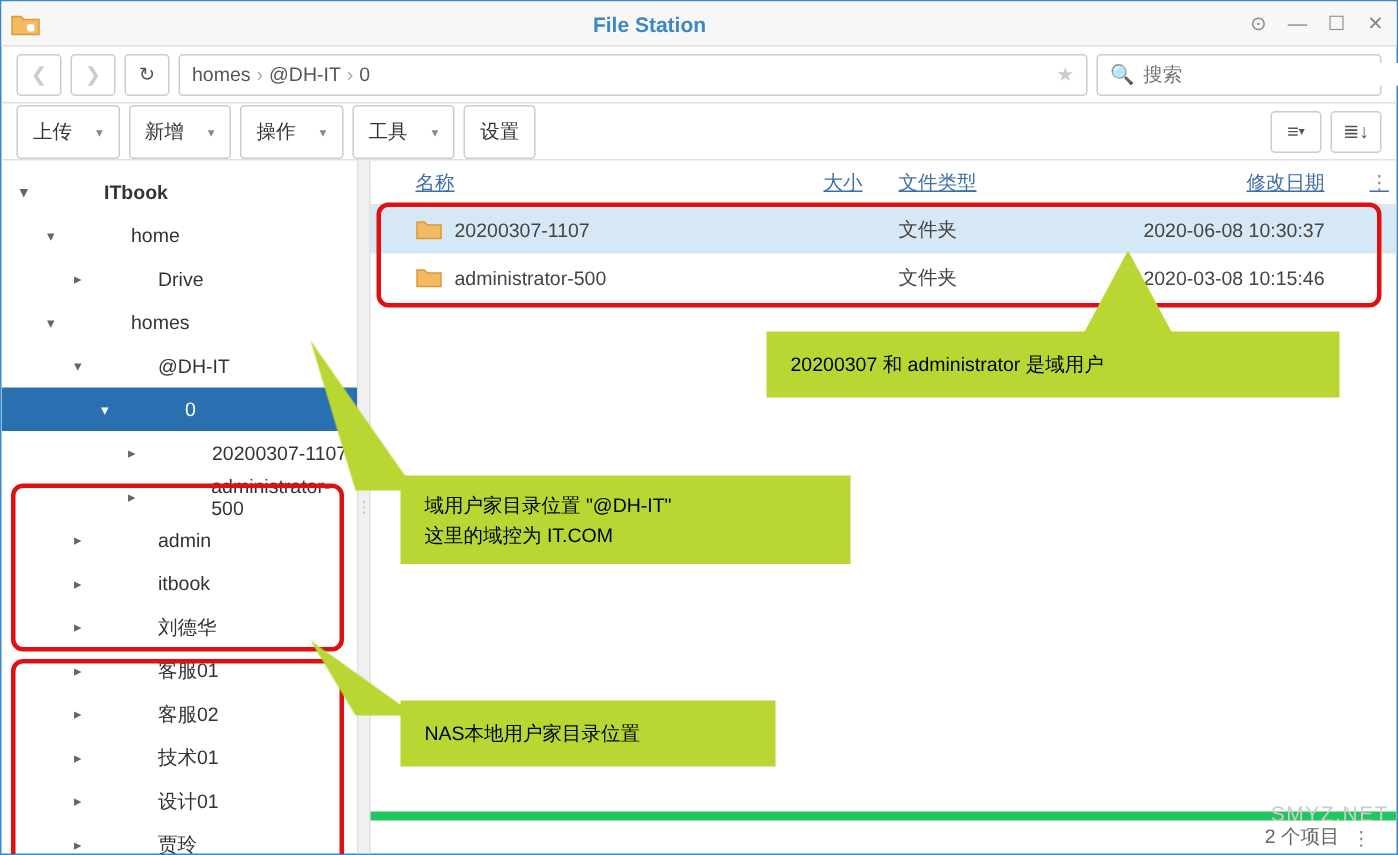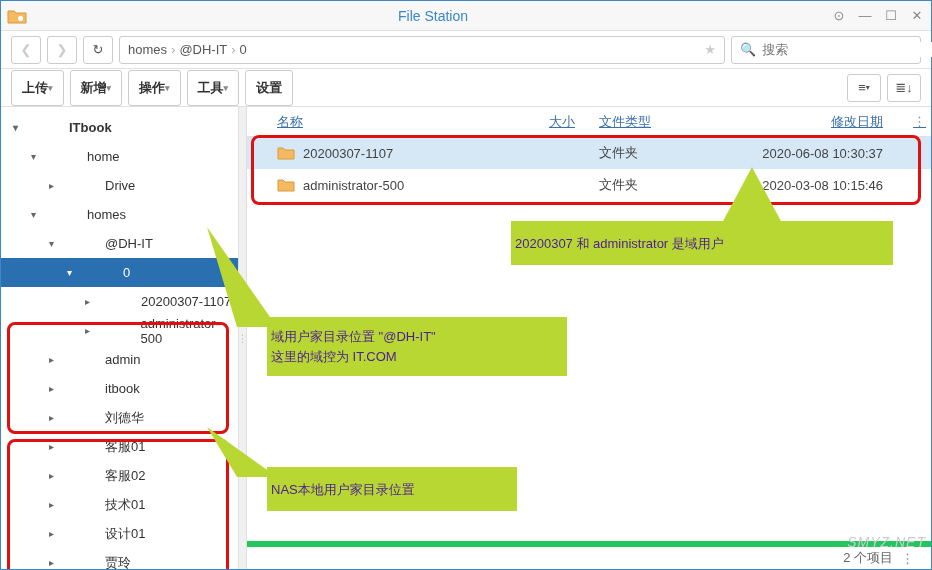--- a/index.html
+++ b/index.html
@@ -2,36 +2,36 @@
 <html><head>
 <meta charset="utf-8">
 <style>
 * { margin: 0; padding: 0; box-sizing: border-box; font-family: -apple-system, "Segoe UI", Arial, sans-serif; font-size: 13px; }
 body { background: #fff; width: 932px; height: 570px; overflow: hidden; position: relative; }
 
 .window { width: 932px; height: 570px; border: 1px solid #3b87c7; display: flex; flex-direction: column; }
 
 .titlebar { height: 30px; background: #f7f7f7; border-bottom: 1px solid #e0e0e0; display: flex; align-items: center; padding: 0 6px; }
 .titlebar .app-icon { width: 20px; height: 16px; margin-right: 8px; display: inline-block; }
-.titlebar .title { flex: 1; text-align: center; font-weight: normal; color: #3b87c7; font-size: 14px; }
+.titlebar .title { flex: 1; text-align: center; font-weight: bold; color: #3b87c7; font-size: 14px; }
 .titlebar .win-controls { display: flex; gap: 10px; color: #888; }
 .titlebar .win-controls span { cursor: pointer; width: 16px; text-align: center; }
 
 .navbar { height: 38px; border-bottom: 1px solid #e0e0e0; display: flex; align-items: center; padding: 0 10px; gap: 6px; }
 .nav-btn { width: 30px; height: 28px; border: 1px solid #ccc; border-radius: 3px; background: #fff; display: flex; align-items: center; justify-content: center; cursor: pointer; color: #555; }
 .nav-btn.disabled { color: #ccc; }
 .breadcrumb { flex: 1; height: 28px; border: 1px solid #ccc; border-radius: 3px; display: flex; align-items: center; padding: 0 8px; gap: 4px; color: #555; }
 .breadcrumb .crumb { cursor: pointer; }
 .breadcrumb .sep { color: #aaa; }
 .breadcrumb .star { margin-left: auto; color: #ccc; }
 .search { width: 190px; height: 28px; border: 1px solid #ccc; border-radius: 3px; display: flex; align-items: center; padding: 0 8px; color: #aaa; }
 .search input { border: none; outline: none; flex: 1; color: #555; font-size: 13px; }
 
 .toolbar { height: 38px; border-bottom: 1px solid #e0e0e0; display: flex; align-items: center; padding: 0 10px; gap: 6px; }
-.tool-btn { height: 28px; padding: 17px 10px; border: 1px solid #ccc; border-radius: 3px; background: #fff; display: flex; align-items: center; gap: 0; cursor: pointer; color: #333; font-weight: bold; }
+.tool-btn { height: 28px; padding: 17px 10px; border: 1px solid #ccc; border-radius: 3px; background: #fff; display: flex; align-items: center; gap: 16px; cursor: pointer; color: #333; }
 .tool-btn .caret { font-size: 9px; color: #888; }
 .toolbar .spacer { flex: 1; }
 .view-btn { width: 34px; height: 28px; border: 1px solid #ccc; border-radius: 3px; display: flex; align-items: center; justify-content: center; cursor: pointer; color: #555; }
 
 .main { flex: 1; display: flex; overflow: hidden; }
 
 .sidebar { width: 238px; border-right: 1px solid #e0e0e0; overflow-y: auto; padding: 6px 0; position: relative; }
 .tree-item { display: flex; align-items: center; height: 29px; padding-left: 12px; cursor: pointer; color: #333; }
 .tree-item.selected { background: #2a6fb0; color: #fff; }
 .tree-item .arrow { width: 14px; font-size: 10px; color: #666; }
@@ -56,23 +56,23 @@
 .file-list { flex: 1; position: relative; }
 .file-row { height: 32px; display: flex; align-items: center; color: #444; }
 .file-row.selected { background: #d6e8f6; }
 .file-row .col-name { display: flex; align-items: center; gap: 8px; }
 .folder-icon { width: 18px; height: 14px; display: inline-block; }
 
 .statusbar { height: 28px; border-top: 6px solid #22c55e; display: flex; align-items: center; justify-content: flex-end; padding: 0 12px; color: #666; }
 
 
 .red-box { position: absolute; border: 3px solid #e01010; border-radius: 8px; pointer-events: none; }
-.callout { position: absolute; background: #b8d733; padding: 10px 4px; color: #4c1d95; font-size: 16px; line-height: 1.5; pointer-events: none; }
-
-.watermark { position: absolute; right: 6px; bottom: 20px; color: #ccc; font-size: 14px; font-style: italic; letter-spacing: 1px; pointer-events: none; }
+.callout { position: absolute; background: #b8d733; padding: 10px 16px; color: #000000; font-size: 16px; line-height: 1.5; pointer-events: none; }
+
+.watermark { position: absolute; right: 6px; bottom: 20px; color: #ccc; font-size: 14px; letter-spacing: 1px; pointer-events: none; }
 </style>
 </head>
 <body>
 
 <div class="window">
 
   <div class="titlebar">
     <span class="app-icon">
       <svg viewBox="0 0 20 16">
           <path d="M1 3 L7 3 L9 5 L19 5 L19 15 L1 15 Z" fill="#f4b961" stroke="#d89a3a"></path>

